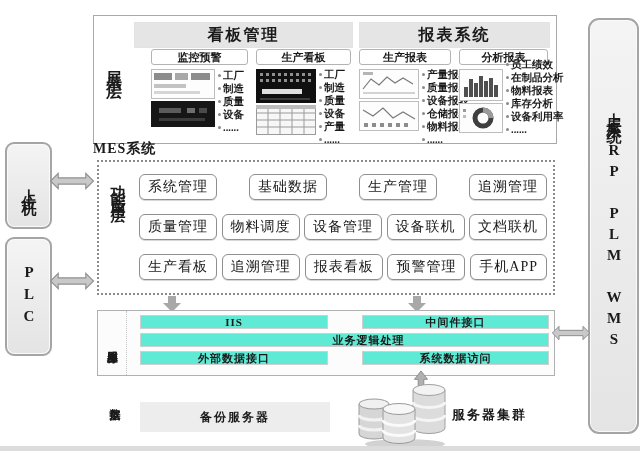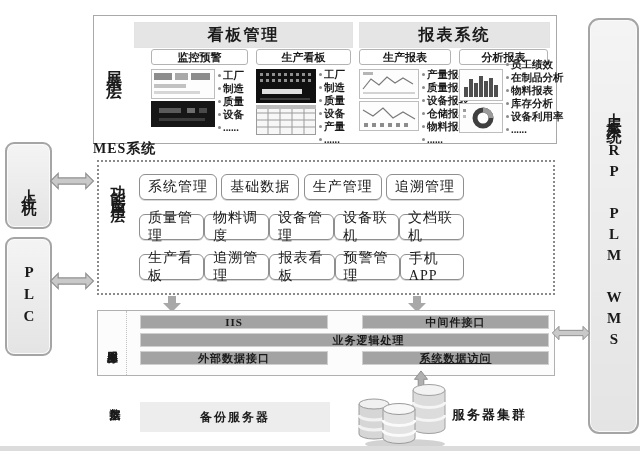--- a/index.html
+++ b/index.html
@@ -30,31 +30,31 @@
   .bullets{list-style:none;margin:0;padding:0;font-size:10.5px;line-height:13px;font-weight:bold;}
   .bullets li{display:flex;align-items:center;gap:2px;white-space:nowrap;}
   .bdot{width:3px;height:3px;border-radius:50%;background:#8a8a8a;flex:none;}
 
   
   .mes-label{left:93px;top:140px;width:462px;font-size:14px;font-weight:bold;letter-spacing:1px;}
 
   
   .func-box{left:97px;top:160px;width:458px;height:135px;border:2px dotted #8a8a8a;background:#fff;box-sizing:border-box;}
   .func-label{font-size:15px;font-weight:bold;letter-spacing:6px;}
-  .mod-row{left:40px;width:325px;height:26px;display:flex;justify-content:space-between;}
+  .mod-row{left:40px;width:408px;height:26px;display:flex;justify-content:space-between;}
   .mod-btn{background:#fff;border:1.5px solid #8f8f8f;border-radius:6px;padding:0 8px;
            display:flex;align-items:center;justify-content:center;font-size:14px;letter-spacing:1px;
            box-shadow:0 1px 0 #d8d8d8;}
 
   
   .appsrv-box{left:97px;top:310px;width:458px;height:66px;border:1px solid #b0b0b0;background:#fcfcfc;box-sizing:border-box;}
   .appsrv-label-col{left:0;top:0;width:28px;height:64px;border-right:1px dotted #c2c2c2;
                     display:flex;align-items:center;justify-content:center;}
   .appsrv-label-col .vtext{font-size:11px;font-weight:bold;letter-spacing:0px;line-height:1;}
-  .srv-cell{background:#a3a3a3;border:1px solid #cfcfcf;display:flex;align-items:center;justify-content:center;
+  .srv-cell{background:#5eead4;border:1px solid #cfcfcf;display:flex;align-items:center;justify-content:center;
             font-size:11px;font-weight:bold;height:14px;box-sizing:border-box;letter-spacing:1px;}
 
   
   .datalayer-label{font-size:11px;font-weight:bold;letter-spacing:1px;}
   .backup-box{left:140px;top:402px;width:190px;height:30px;background:#ededed;
               display:flex;align-items:center;justify-content:center;font-size:12px;font-weight:bold;letter-spacing:2px;}
   .cluster-label{font-size:13px;font-weight:bold;letter-spacing:2px;}
 
   .bottom-band{left:0;top:446px;width:640px;height:5px;background:#dcdcdc;}
   .svgblock{display:block;}
@@ -350,21 +350,21 @@
     </div>
     <div class="abs srv-cell" style="left:264px;top:4px;width:187px;">
       <span>中间件接口</span>
     </div>
     <div class="abs srv-cell" style="left:42px;top:22px;width:409px;padding-left:48px;">
       <span>业务逻辑处理</span>
     </div>
     <div class="abs srv-cell" style="left:42px;top:40px;width:188px;">
       <span>外部数据接口</span>
     </div>
-    <div class="abs srv-cell" style="left:264px;top:40px;width:187px;text-decoration:underline;">
+    <div class="abs srv-cell" style="left:264px;top:40px;width:187px;">
       <span>系统数据访问</span>
     </div>
   </div>
 
   <svg class="abs svgblock" style="left:551px;top:321px;" width="40" height="24" viewBox="0 0 60 26">
     <path d="M12 9 H48 V3 L58 13 L48 23 V17 H12 V23 L2 13 L12 3 Z" fill="#c9c9c9" stroke="#8f8f8f" stroke-width="1.5"></path>
   </svg>
 
   <svg class="abs svgblock" style="left:410px;top:370px;" width="22" height="28" viewBox="0 0 22 30">
     <path d="M11 1 L18 10 H14 V20 H18 L11 29 L4 20 H8 V10 H4 Z" fill="#b0b0b0" stroke="#8a8a8a" stroke-width="1"></path>

